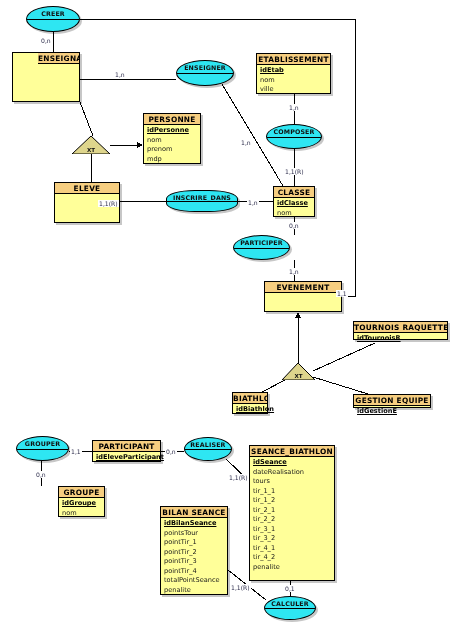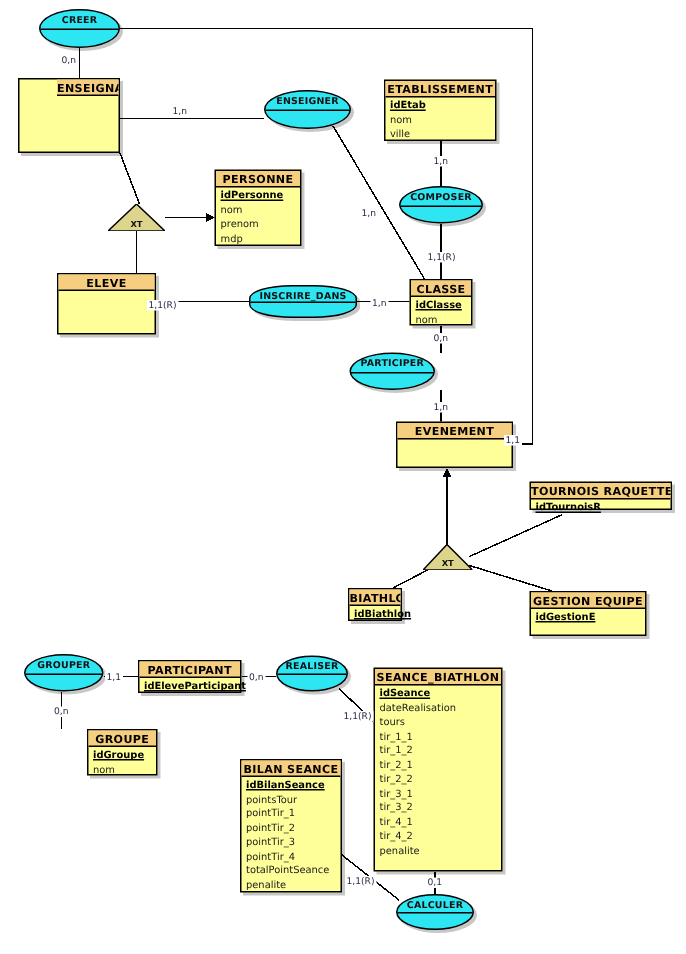--- a/index.html
+++ b/index.html
@@ -187,21 +187,21 @@
   <div class="entity" style="left:143px;top:113px;width:58px;height:51px;">
     <div class="ehead">PERSONNE</div>
     <div class="ebody">
       <div class="attr pk">idPersonne</div>
       <div class="attr">nom</div>
       <div class="attr">prenom</div>
       <div class="attr">mdp</div>
     </div>
   </div>
 
-  <div class="entity" style="left:38px;top:182px;width:66px;height:41px;">
+  <div class="entity" style="left:54px;top:182px;width:66px;height:41px;">
     <div class="ehead">ELEVE</div>
   </div>
 
   <div class="entity" style="left:273px;top:186px;width:42px;height:31px;">
     <div class="ehead">CLASSE</div>
     <div class="ebody">
       <div class="attr pk">idClasse</div>
       <div class="attr">nom</div>
     </div>
   </div>
@@ -217,21 +217,21 @@
     </div>
   </div>
 
   <div class="entity" style="left:232px;top:392px;width:36px;height:22px;">
     <div class="ehead">BIATHLON</div>
     <div class="ebody">
       <div class="attr pk">idBiathlon</div>
     </div>
   </div>
 
-  <div class="entity" style="left:353px;top:394px;width:78px;height:30px;">
+  <div class="entity" style="left:353px;top:394px;width:78px;height:14px;">
     <div class="ehead">GESTION EQUIPE</div>
     <div class="ebody">
       <div class="attr pk">idGestionE</div>
     </div>
   </div>
 
   <div class="entity" style="left:92px;top:440px;width:69px;height:22px;">
     <div class="ehead">PARTICIPANT</div>
     <div class="ebody">
       <div class="attr pk">idEleveParticipant</div>

